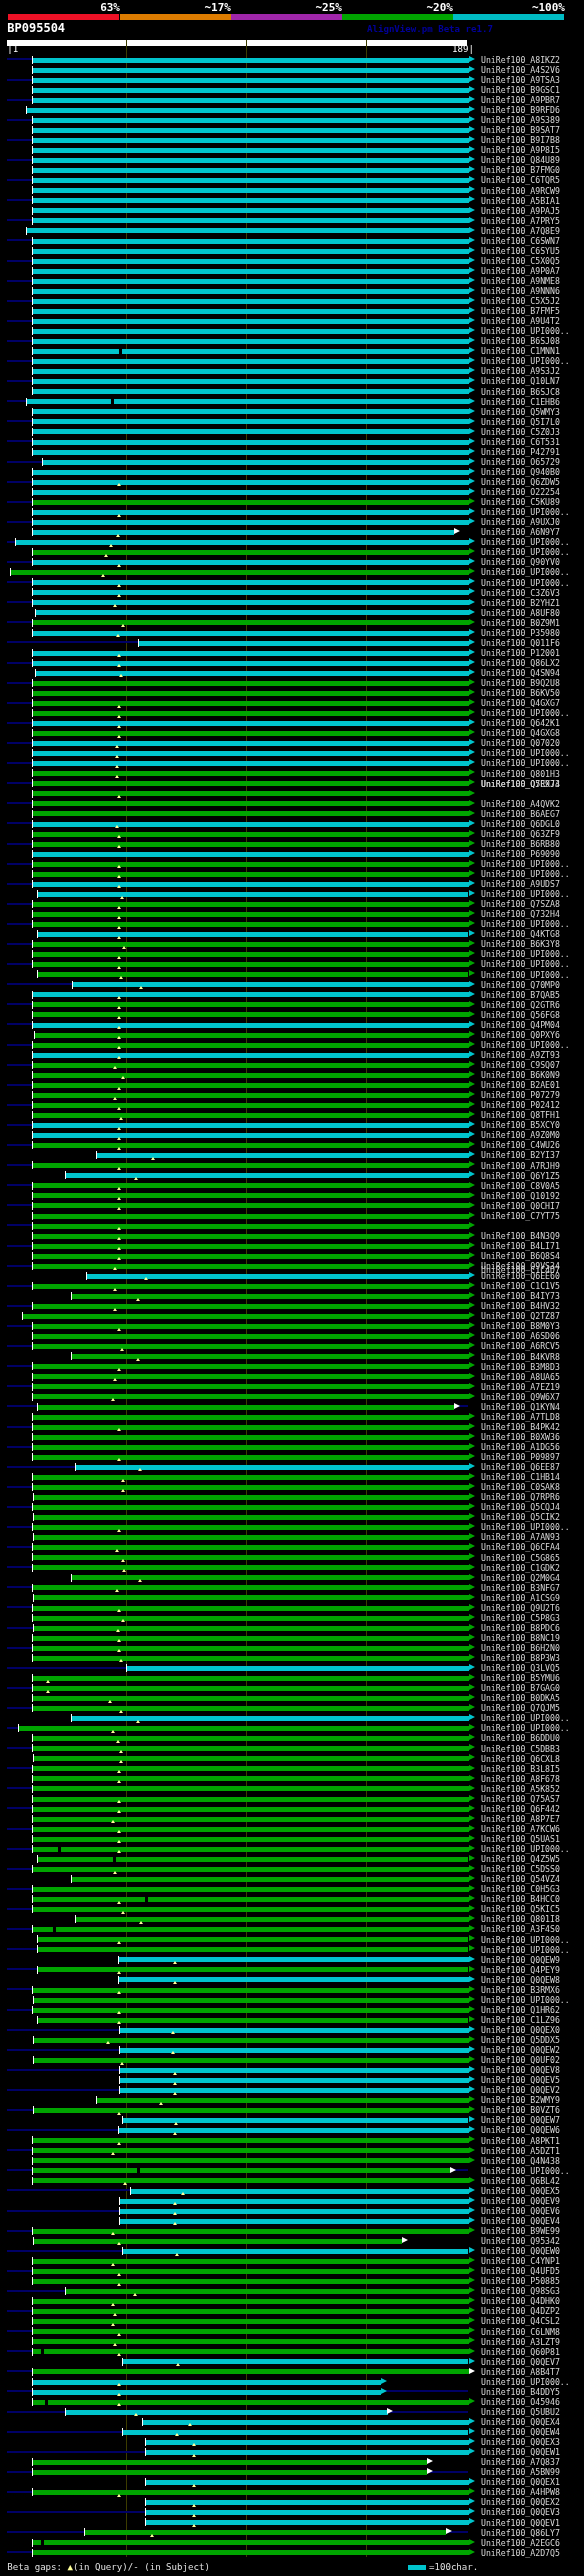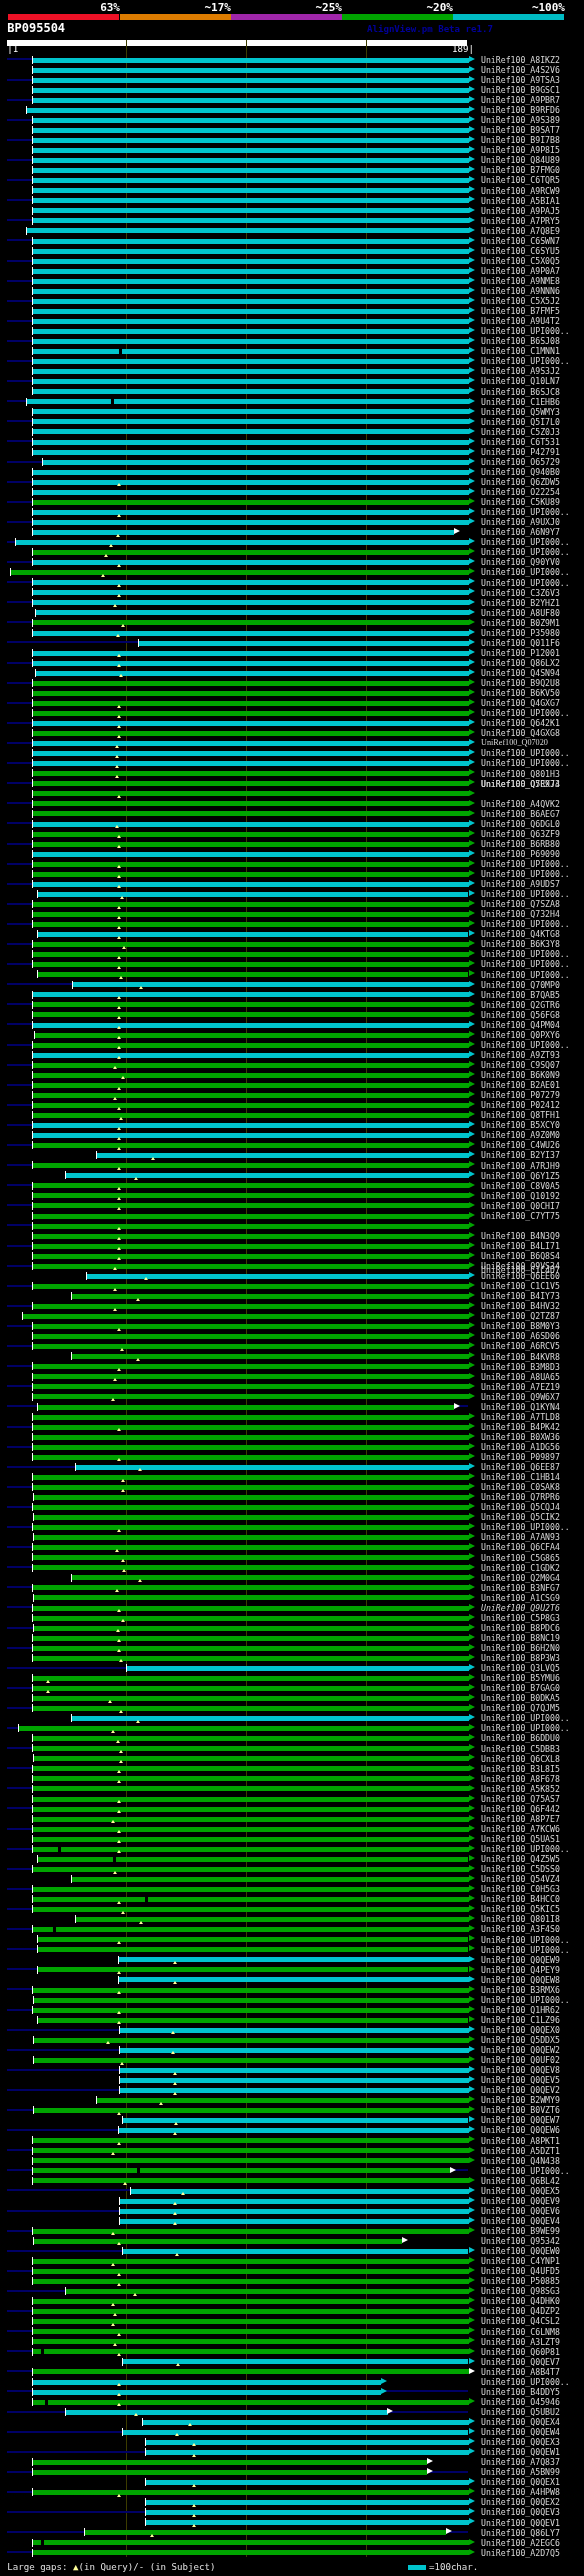--- a/index.html
+++ b/index.html
@@ -375,21 +375,21 @@
       <div class="bar" style="left: 33px; top: 731px; width: 436px; background: rgb(0, 164, 0);"></div>
       <div class="tick" style="left: 32px; top: 729px;"></div>
       <div class="arrow" style="left: 469px; top: 729px; border-left: 6.4px solid rgb(0, 164, 0);"></div>
       <div class="mark" style="left: 117px; top: 735px; border-bottom: 3.7px solid rgb(255, 255, 153);"></div>
       <div class="rowlabel" style="top: 728px;">UniRef100_Q4GXG8</div>
       <div class="navy" style="left: 7.3px; top: 742px; width: 461px; background: rgb(0, 0, 102);"></div>
       <div class="bar" style="left: 33px; top: 741px; width: 436px; background: rgb(0, 196, 204);"></div>
       <div class="tick" style="left: 32px; top: 739px;"></div>
       <div class="arrow" style="left: 469px; top: 739px; border-left: 6.4px solid rgb(0, 196, 204);"></div>
       <div class="mark" style="left: 115px; top: 745px; border-bottom: 3.7px solid rgb(255, 255, 153);"></div>
-      <div class="rowlabel" style="top: 738px; font-family: Liberation Serif, serif;">UniRef100_Q07020</div>
+      <div class="rowlabel" style="top: 738px;">UniRef100_Q07020</div>
       <div class="bar" style="left: 33px; top: 751px; width: 436px; background: rgb(0, 196, 204);"></div>
       <div class="tick" style="left: 32px; top: 749px;"></div>
       <div class="arrow" style="left: 469px; top: 749px; border-left: 6.4px solid rgb(0, 196, 204);"></div>
       <div class="mark" style="left: 115px; top: 755px; border-bottom: 3.7px solid rgb(255, 255, 153);"></div>
       <div class="rowlabel" style="top: 748px;">UniRef100_UPI000..</div>
       <div class="navy" style="left: 7.3px; top: 762px; width: 461px; background: rgb(0, 0, 102);"></div>
       <div class="bar" style="left: 33px; top: 761px; width: 436px; background: rgb(0, 196, 204);"></div>
       <div class="tick" style="left: 32px; top: 759px;"></div>
       <div class="arrow" style="left: 469px; top: 759px; border-left: 6.4px solid rgb(0, 196, 204);"></div>
       <div class="mark" style="left: 115px; top: 765px; border-bottom: 3.7px solid rgb(255, 255, 153);"></div>
@@ -831,21 +831,21 @@
       <div class="rowlabel" style="top: 1583px;">UniRef100_B3NFG7</div>
       <div class="bar" style="left: 34px; top: 1595px; width: 435px; background: rgb(0, 164, 0);"></div>
       <div class="tick" style="left: 33px; top: 1594px;"></div>
       <div class="arrow" style="left: 469px; top: 1594px; border-left: 6.4px solid rgb(0, 164, 0);"></div>
       <div class="rowlabel" style="top: 1593px;">UniRef100_A1CSG9</div>
       <div class="navy" style="left: 7.3px; top: 1606px; width: 461px; background: rgb(0, 0, 102);"></div>
       <div class="bar" style="left: 33px; top: 1606px; width: 436px; background: rgb(0, 164, 0);"></div>
       <div class="tick" style="left: 32px; top: 1604px;"></div>
       <div class="arrow" style="left: 469px; top: 1604px; border-left: 6.4px solid rgb(0, 164, 0);"></div>
       <div class="mark" style="left: 117px; top: 1609px; border-bottom: 3.7px solid rgb(255, 255, 153);"></div>
-      <div class="rowlabel" style="top: 1603px; font-style: italic;">UniRef100_Q9U2T6</div>
+      <div class="rowlabel" style="top: 1603px;">UniRef100_Q9U2T6</div>
       <div class="bar" style="left: 33px; top: 1616px; width: 436px; background: rgb(0, 164, 0);"></div>
       <div class="tick" style="left: 32px; top: 1614px;"></div>
       <div class="arrow" style="left: 469px; top: 1614px; border-left: 6.4px solid rgb(0, 164, 0);"></div>
       <div class="mark" style="left: 121px; top: 1619px; border-bottom: 3.7px solid rgb(255, 255, 153);"></div>
       <div class="rowlabel" style="top: 1613px;">UniRef100_C5P8G3</div>
       <div class="navy" style="left: 7.3px; top: 1627px; width: 461px; background: rgb(0, 0, 102);"></div>
       <div class="bar" style="left: 34px; top: 1626px; width: 435px; background: rgb(0, 164, 0);"></div>
       <div class="tick" style="left: 33px; top: 1624px;"></div>
       <div class="arrow" style="left: 469px; top: 1624px; border-left: 6.4px solid rgb(0, 164, 0);"></div>
       <div class="mark" style="left: 116px; top: 1629px; border-bottom: 3.7px solid rgb(255, 255, 153);"></div>
@@ -1343,17 +1343,17 @@
       <div class="tick" style="left: 32px; top: 2539px;"></div>
       <div class="arrow" style="left: 469px; top: 2539px; border-left: 6.4px solid rgb(0, 164, 0);"></div>
       <div class="dash" style="left: 41px; top: 2540px;"></div>
       <div class="rowlabel" style="top: 2538px;">UniRef100_A2EGC6</div>
       <div class="navy" style="left: 7.3px; top: 2551px; width: 461px; background: rgb(0, 0, 102);"></div>
       <div class="bar" style="left: 33px; top: 2550px; width: 436px; background: rgb(0, 164, 0);"></div>
       <div class="tick" style="left: 32px; top: 2549px;"></div>
       <div class="arrow" style="left: 469px; top: 2549px; border-left: 6.4px solid rgb(0, 164, 0);"></div>
       <div class="rowlabel" style="top: 2548px;">UniRef100_A2D7Q5</div>
     </div>
-  <div id="footer-text"><span>Large gaps: </span><span id="gap-sym" style="color: rgb(255, 255, 153);">▲</span><span>(in Query)/- (in Subject)</span></div>
+  <div id="footer-text"><span>Beta gaps: </span><span id="gap-sym" style="color: rgb(255, 255, 153);">▲</span><span>(in Query)/- (in Subject)</span></div>
   <div id="legend-swatch" style="background: rgb(0, 196, 204);"></div>
   <div id="legend-text">=100char.</div>
 </div>
 
 
 </body></html>

